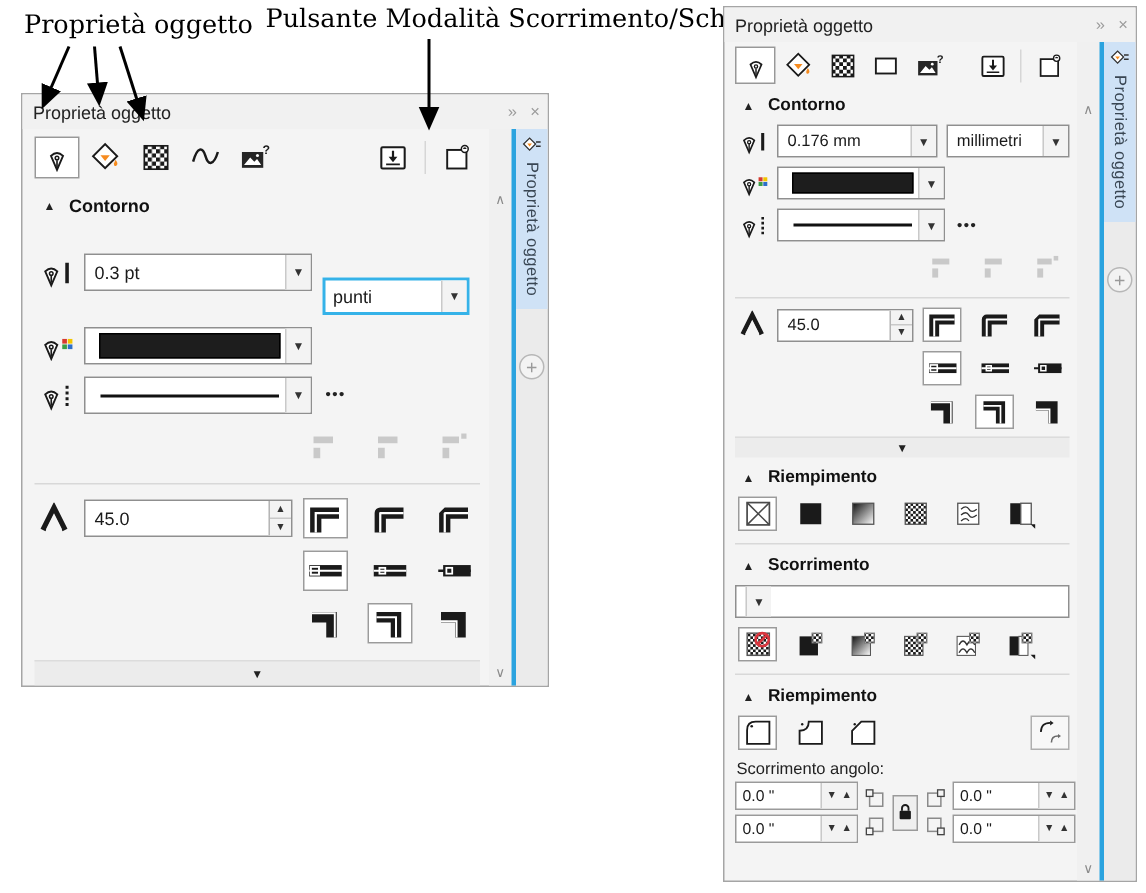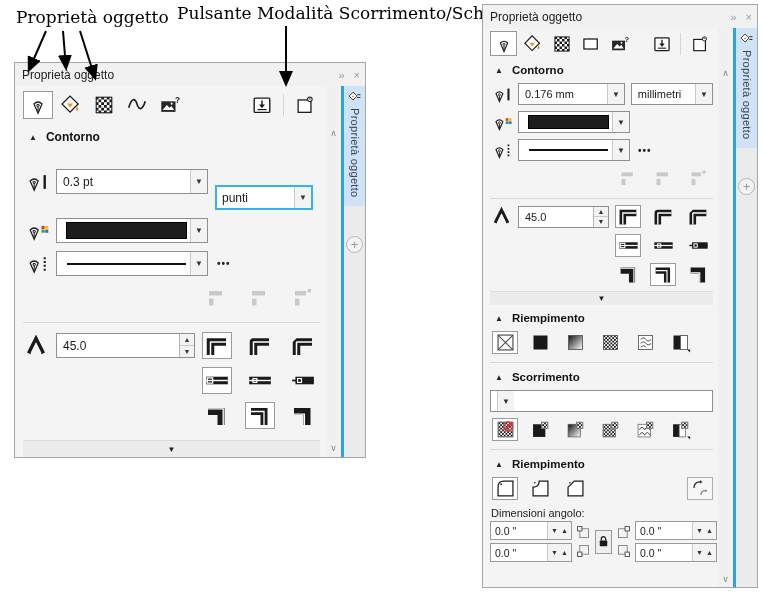--- a/index.html
+++ b/index.html
@@ -838,21 +838,21 @@
               </svg>
             </span>
         </span>
         <span class="iconbox outlined" style="margin-left:auto">
             <svg viewBox="0 0 24 24" width="21" height="21">
               <use href="#i-rc-rel"></use>
             </svg>
           </span>
       </div>
 
-      <div class="dimlabel">Dimensioni angolo:</div>
+      <div class="dimlabel">Scorrimento angolo:</div>
 
       <div class="dims">
         <div class="dimcol">
           <div class="dim">
             <span class="val">0.0 "</span>
             <span class="dimarrows">
                 <i>▼</i>
                 <i>▲</i>
               </span>
           </div>

